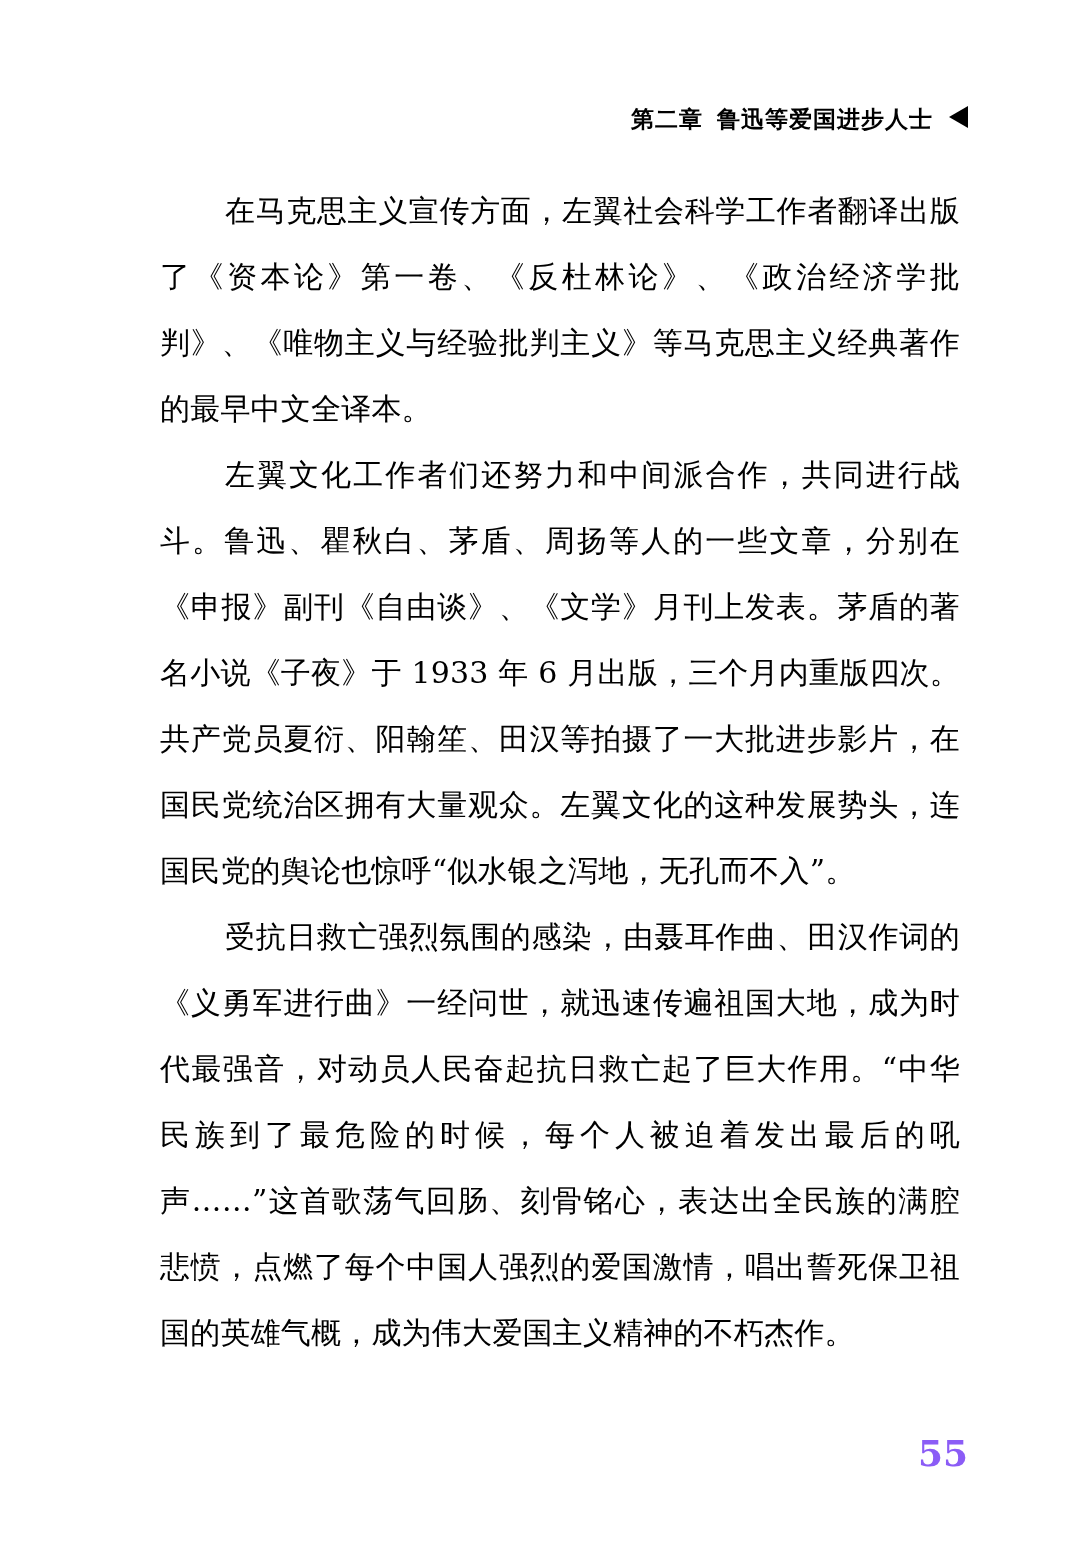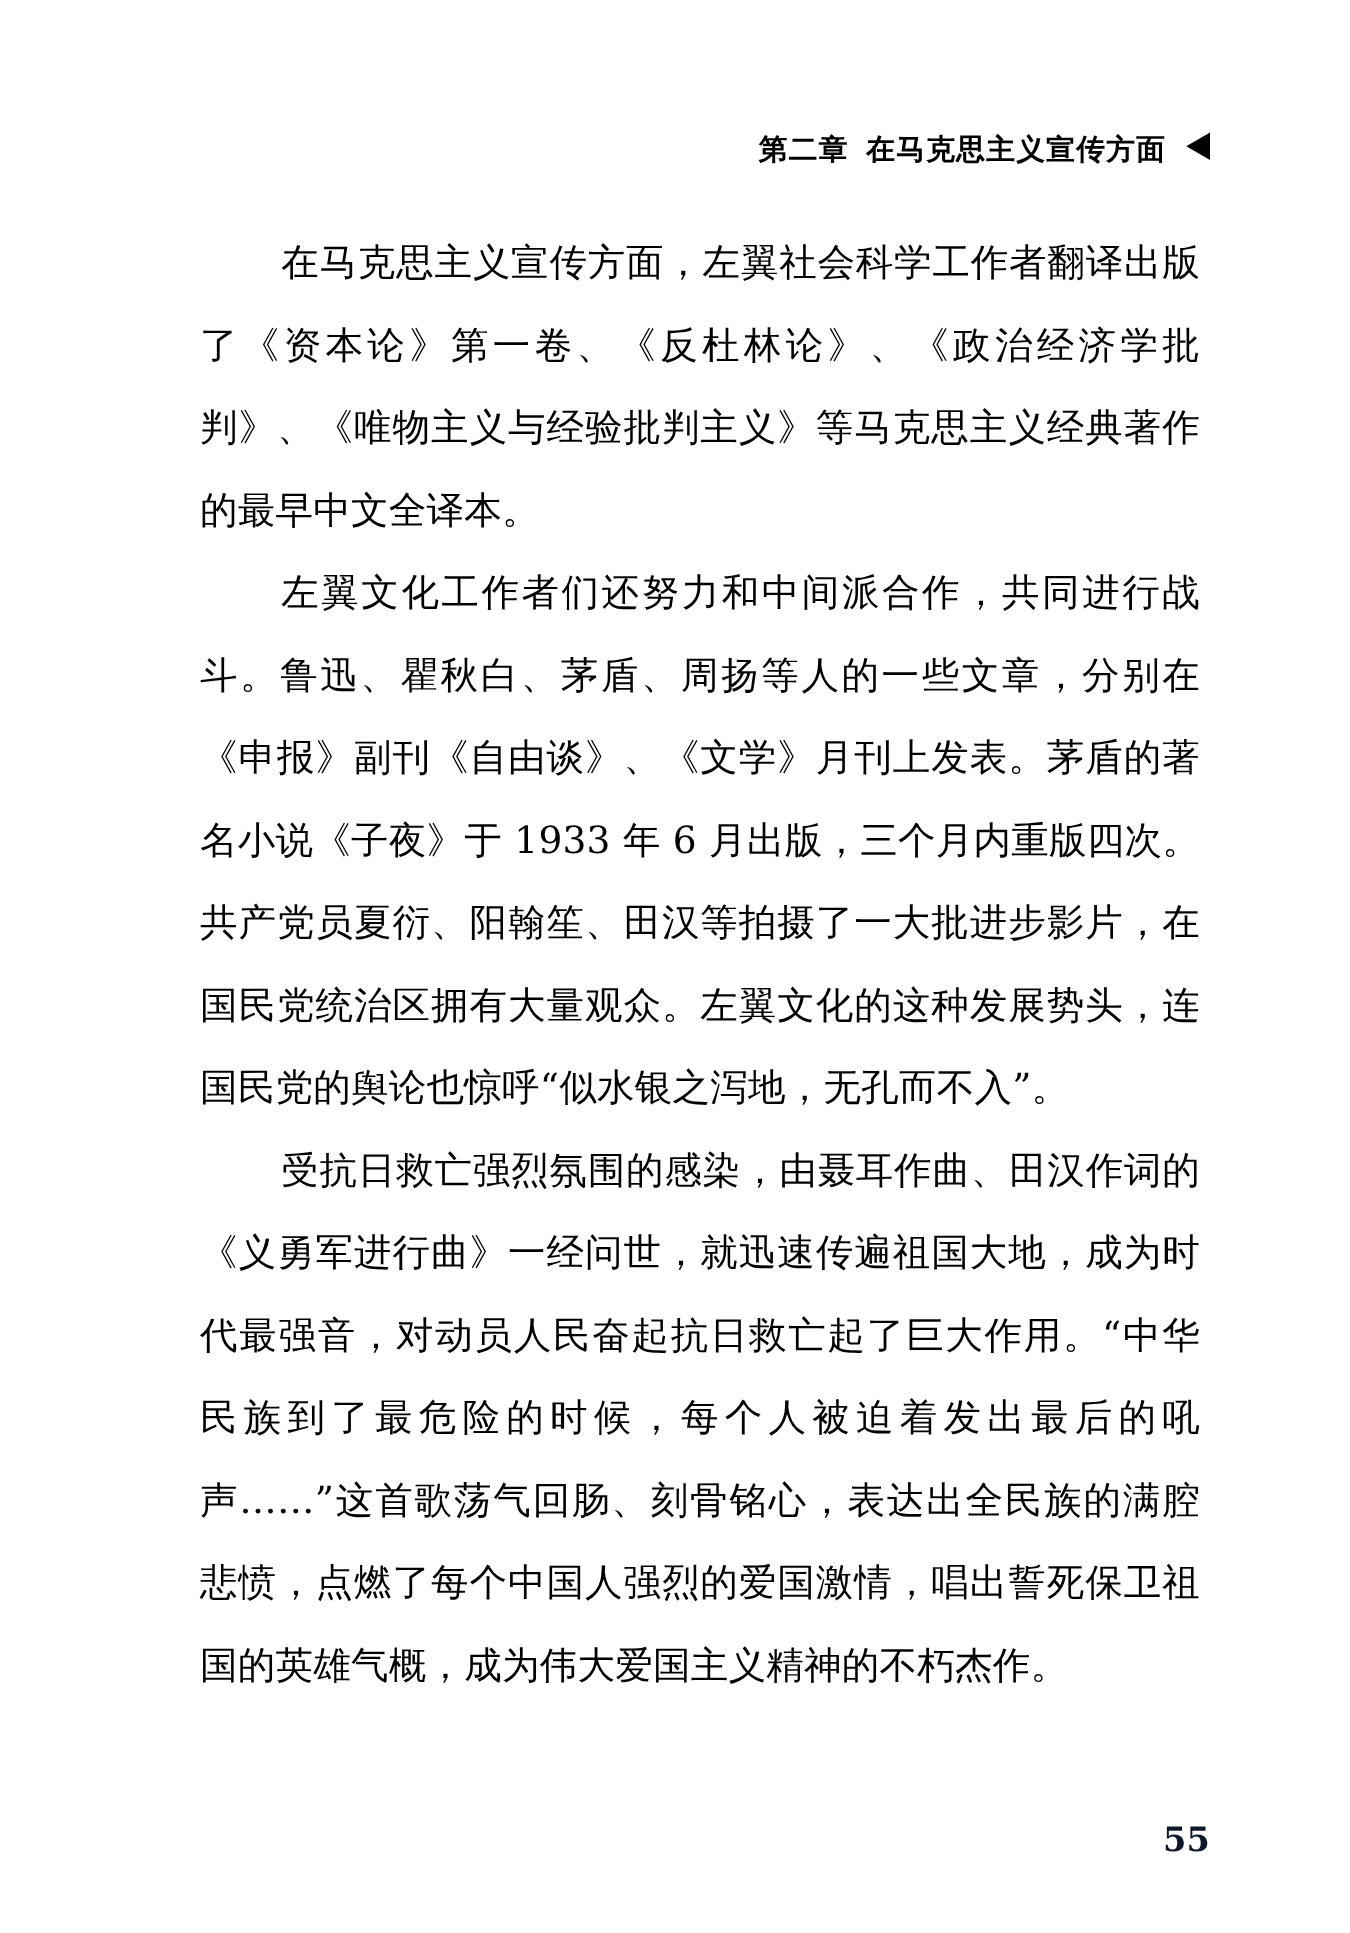--- a/index.html
+++ b/index.html
@@ -56,36 +56,36 @@
     font-size: 30px;
     line-height: 66px;
     color: #000000;
     text-align: justify;
     text-justify: inter-character;
     text-indent: 65px;
     letter-spacing: 0.2px;
   }
   .page-number {
     position: absolute;
-    bottom: 58px;
+    bottom: 72px;
     right: 112px;
     font-family: "DejaVu Serif", serif;
-    font-size: 27px;
+    font-size: 36px;
     font-weight: bold;
-    color: #0f172a;
+    color: #8b5cf6;
   }
 </style>
 </head>
 <body>
 
 <div class="page">
 
   <div class="header">
     <span class="header-chapter">第二章</span>
-    <span class="header-title">在马克思主义宣传方面</span>
+    <span class="header-title">鲁迅等爱国进步人士</span>
     <span class="header-marker"></span>
   </div>
 
   <div class="body-text">
     <p>在马克思主义宣传方面，左翼社会科学工作者翻译出版了《资本论》第一卷、《反杜林论》、《政治经济学批判》、《唯物主义与经验批判主义》等马克思主义经典著作的最早中文全译本。</p>
     <p>左翼文化工作者们还努力和中间派合作，共同进行战斗。鲁迅、瞿秋白、茅盾、周扬等人的一些文章，分别在《申报》副刊《自由谈》、《文学》月刊上发表。茅盾的著名小说《子夜》于 1933 年 6 月出版，三个月内重版四次。共产党员夏衍、阳翰笙、田汉等拍摄了一大批进步影片，在国民党统治区拥有大量观众。左翼文化的这种发展势头，连国民党的舆论也惊呼“似水银之泻地，无孔而不入”。</p>
     <p>受抗日救亡强烈氛围的感染，由聂耳作曲、田汉作词的《义勇军进行曲》一经问世，就迅速传遍祖国大地，成为时代最强音，对动员人民奋起抗日救亡起了巨大作用。“中华民族到了最危险的时候，每个人被迫着发出最后的吼声……”这首歌荡气回肠、刻骨铭心，表达出全民族的满腔悲愤，点燃了每个中国人强烈的爱国激情，唱出誓死保卫祖国的英雄气概，成为伟大爱国主义精神的不朽杰作。</p>
 
   </div>
 

